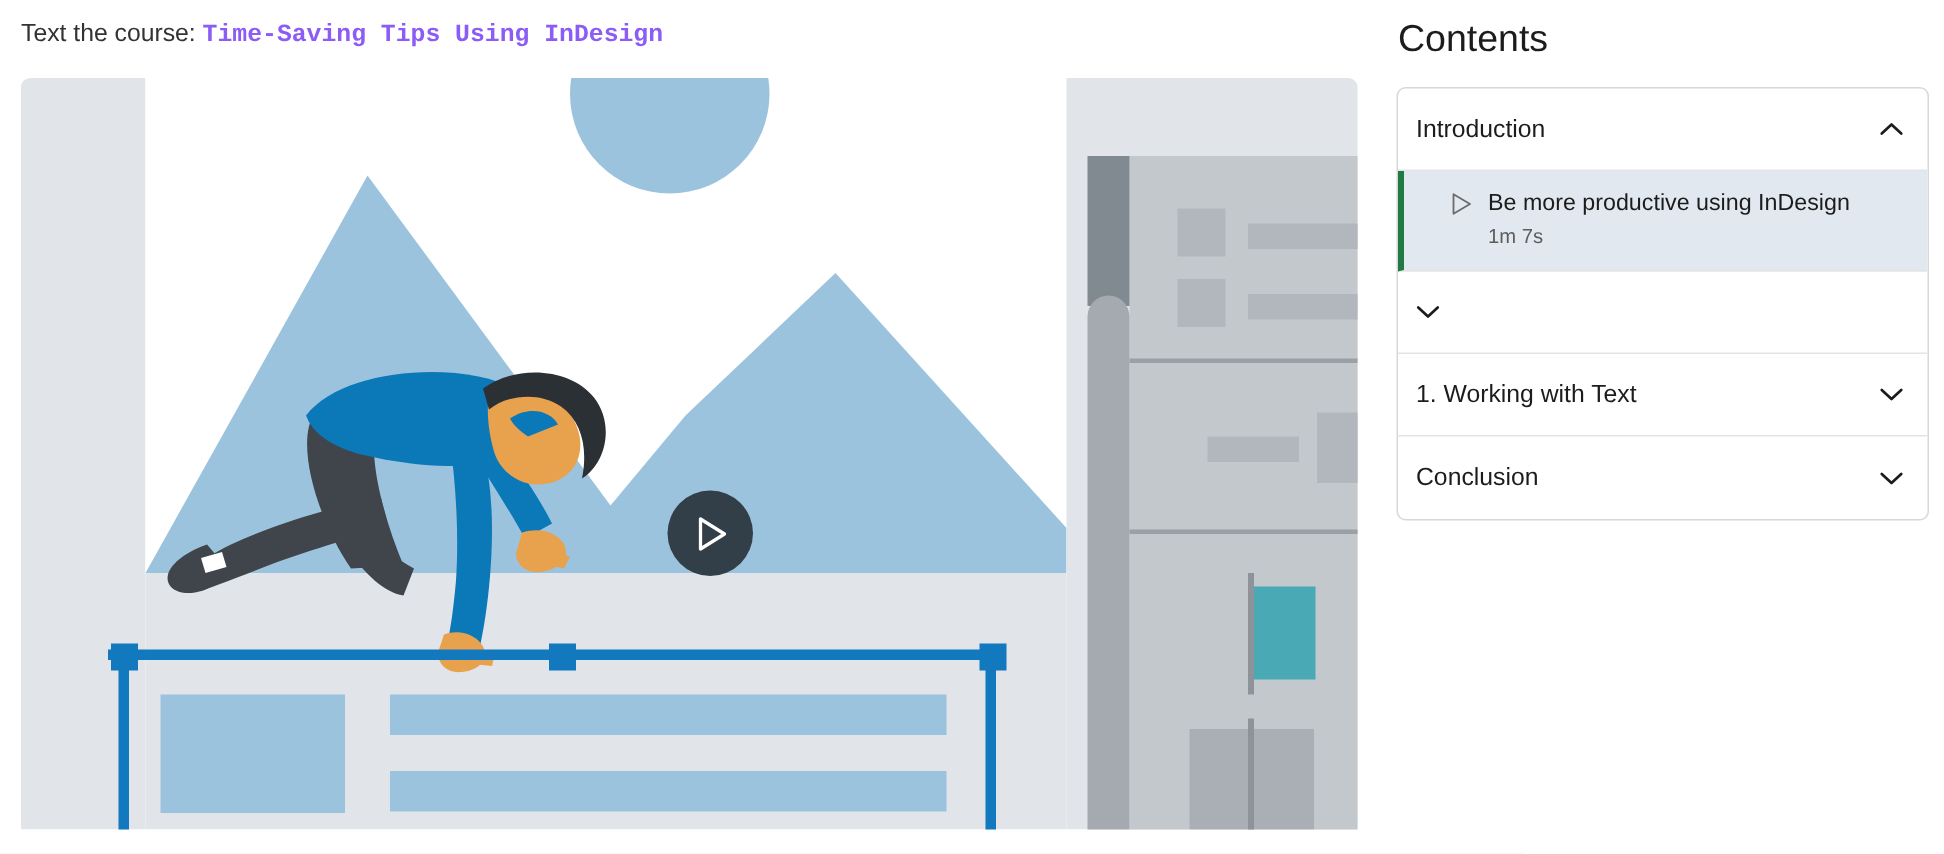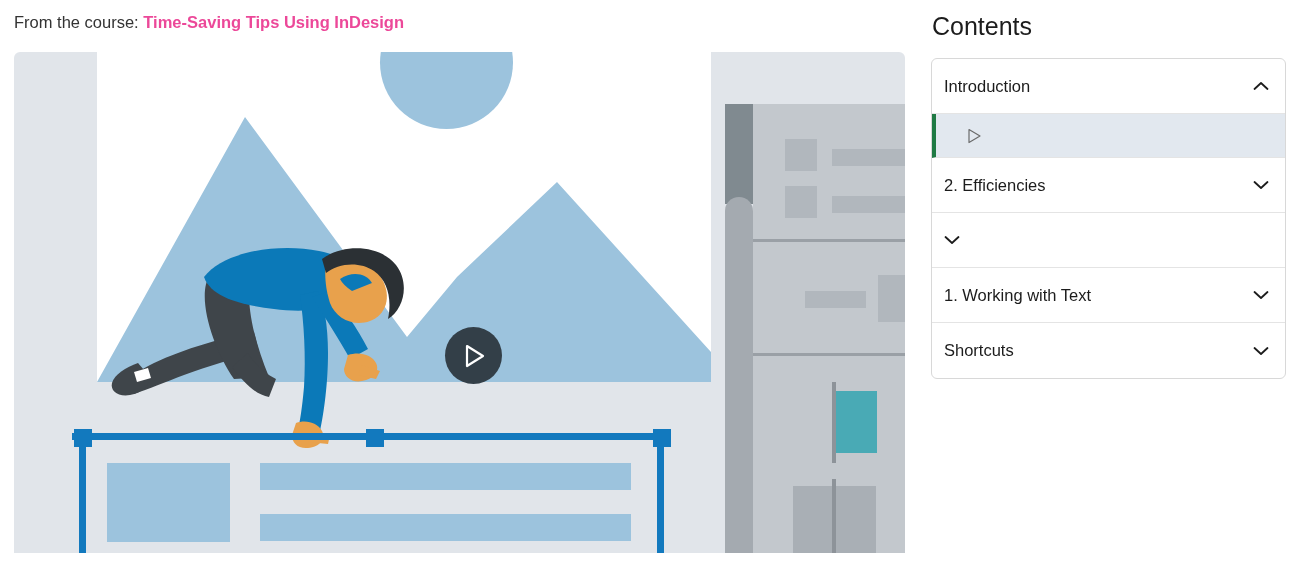--- a/index.html
+++ b/index.html
@@ -27,24 +27,25 @@
   #course-line {
     position: absolute;
     left: 14px;
     top: 10px;
     font-size: 16.5px;
     line-height: 24px;
     color: #333333;
     white-space: nowrap;
   }
   #course-line .course-link {
-    color: #ec4899;
+    color: #8b5cf6;
     font-weight: 600;
     text-decoration: none;
     cursor: pointer;
+    font-family: Liberation Mono, monospace;
   }
 
   
   #video-card {
     position: absolute;
     left: 14px;
     top: 52px;
     width: 891px;
     height: 501px;
     border-radius: 6px 6px 0 0;
@@ -245,21 +246,21 @@
     margin-top: 2px;
     margin-left: 0px;
   }
 </style>
 </head>
 <body>
 
 <div id="left-column">
 
   <div id="course-line">
-    <span>From the course:</span>
+    <span>Text the course:</span>
     <a class="course-link" href="#">Time-Saving Tips Using InDesign</a>
   </div>
 
   <div id="video-card">
 
     <div class="art" id="art-left-band"></div>
     <div class="art" id="art-page-white"></div>
     <div class="art" id="art-page-lower"></div>
     <div class="art" id="art-right-gap"></div>
 
@@ -344,44 +345,42 @@
       <span class="toc-section-label">Introduction</span>
       <svg class="chev" viewBox="0 0 16 10">
         <polyline points="1.5,8 8,2 14.5,8" fill="none" stroke="currentColor" stroke-width="1.8" stroke-linecap="round" stroke-linejoin="round"></polyline>
       </svg>
     </div>
 
     <div class="toc-lesson">
       <svg class="lesson-icon" viewBox="0 0 18 18">
         <polygon points="4,2.5 15,9 4,15.5" fill="none" stroke="currentColor" stroke-width="1.2" stroke-linejoin="round"></polygon>
       </svg>
-    </div>
-
-
-    <div class="toc-section">
-      <span class="toc-section-label">2. Efficiencies</span>
-      <svg class="chev" viewBox="0 0 16 10">
-        <polyline points="1.5,2 8,8 14.5,2" fill="none" stroke="currentColor" stroke-width="1.8" stroke-linecap="round" stroke-linejoin="round"></polyline>
-      </svg>
-    </div>
+      <div class="lesson-text">
+        <div class="lesson-title">Be more productive using InDesign</div>
+        <div class="lesson-duration">1m 7s</div>
+      </div>
+    </div>
+
+
 
     <div class="toc-section">
       <svg class="chev" viewBox="0 0 16 10">
         <polyline points="1.5,2 8,8 14.5,2" fill="none" stroke="currentColor" stroke-width="1.8" stroke-linecap="round" stroke-linejoin="round"></polyline>
       </svg>
     </div>
 
     <div class="toc-section">
       <span class="toc-section-label">1. Working with Text</span>
       <svg class="chev" viewBox="0 0 16 10">
         <polyline points="1.5,2 8,8 14.5,2" fill="none" stroke="currentColor" stroke-width="1.8" stroke-linecap="round" stroke-linejoin="round"></polyline>
       </svg>
     </div>
 
     <div class="toc-section">
-      <span class="toc-section-label">Shortcuts</span>
+      <span class="toc-section-label">Conclusion</span>
       <svg class="chev" viewBox="0 0 16 10">
         <polyline points="1.5,2 8,8 14.5,2" fill="none" stroke="currentColor" stroke-width="1.8" stroke-linecap="round" stroke-linejoin="round"></polyline>
       </svg>
     </div>
 
   </div>
 </div>
 
 </body></html>

